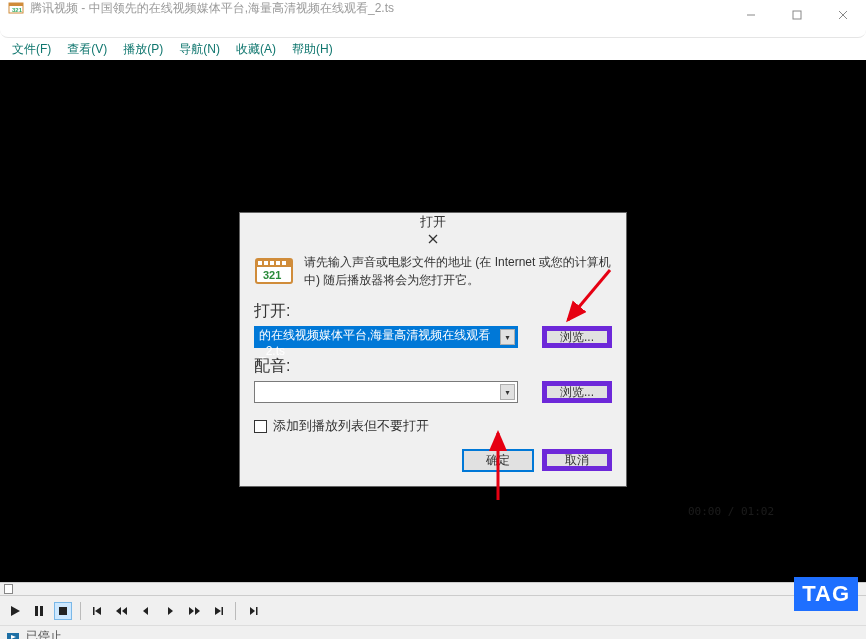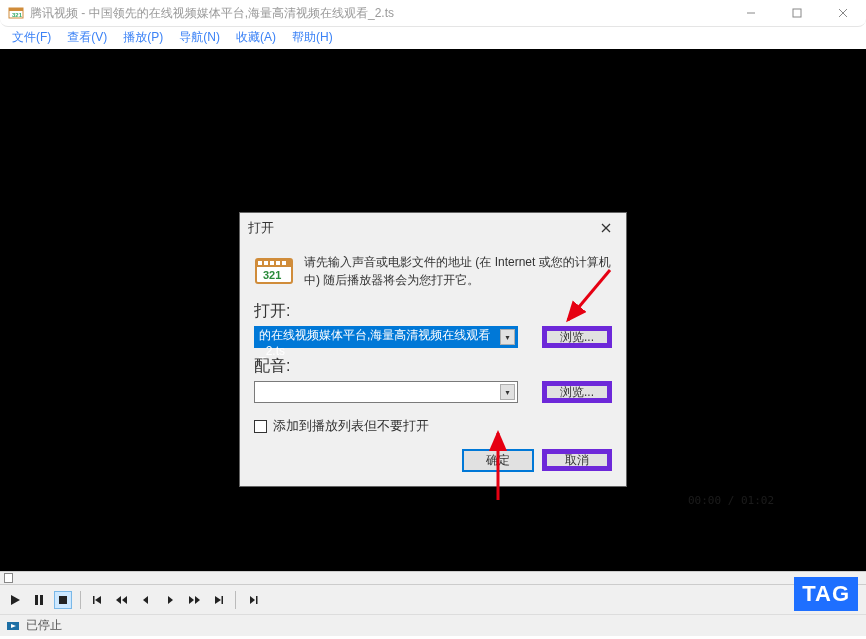--- a/index.html
+++ b/index.html
@@ -1,47 +1,47 @@
 <!DOCTYPE html>
 <html><head>
 <meta charset="utf-8">
 <style>
 * { margin: 0; padding: 0; box-sizing: border-box; font-family: "Microsoft YaHei", "Segoe UI", sans-serif; }
 body { width: 866px; height: 639px; background: #fff; overflow: hidden; position: relative; }
 
 
-.titlebar { height: 27px; background: #fff; display: flex; align-items: center; border-bottom: 1px solid #e5e5e5; border-radius: 8px; }
+.titlebar { height: 38px; background: #fff; display: flex; border-bottom: 1px solid #e5e5e5; border-radius: 8px; }
 .titlebar .app-icon { width: 16px; height: 16px; margin: 0 6px 0 8px; }
 .titlebar .title { font-size: 12px; color: #999; flex: 1; white-space: nowrap; overflow: hidden; }
 .win-controls { display: flex; }
 .win-controls div { width: 46px; height: 30px; display: flex; align-items: center; justify-content: center; color: #888; font-size: 14px; }
 
 
-.menubar { height: 22px; display: flex; padding: 0 4px; font-size: 12px; color: #3b82f6; }
+.menubar { height: 22px; display: flex; align-items: center; padding: 0 4px; font-size: 12px; color: #0f766e; }
 .menubar span { padding: 2px 8px; }
 
 
 .video-area { background: #000; height: 522px; position: relative; }
 
 
 .seekbar { height: 14px; background: #f0f0f0; border-top: 1px solid #ccc; border-bottom: 1px solid #ccc; position: relative; display:flex; align-items:center; padding: 0 4px; }
 .seek-thumb { width: 9px; height: 10px; background:#fff; border:1px solid #888; }
 
 
 .controls { height: 29px; background: #f0f0f0; display: flex; align-items: center; padding: 0 6px; gap: 6px; }
 .controls .btn { width: 18px; height: 18px; display:flex; align-items:center; justify-content:center; color:#333; }
 .controls .sep { width:1px; height:18px; background:#bbb; margin:0 2px; }
 
 
 .statusbar { height: 22px; background: #f0f0f0; border-top:1px solid #ddd; display:flex; align-items:center; padding:0 6px; font-size:12px; color:#555; gap:6px; }
 .statusbar .sicon { width:14px; height:14px; }
 
 
 .dialog { position:absolute; left:239px; top:212px; width:388px; background:#f0f0f0; border:1px solid #646464; box-shadow: 3px 3px 12px rgba(0,0,0,.35); }
-.dlg-title { height:30px; display:flex; align-items:center; justify-content:space-between; padding:0 8px; font-size:13px; color:#333; }
+.dlg-title { height:30px; display:flex; align-items:center; justify-content:space-between; padding:0 8px; font-size:13px; color:#333;flex-direction:column; }
 .dlg-close { width:24px; text-align:center; font-size:14px; color:#444; }
 .dlg-body { padding: 10px 14px 14px 14px; font-size:12px; color:#333; }
 .dlg-row1 { display:flex; gap:10px; margin-bottom:12px; }
 .dlg-instruct { line-height:1.5; flex:1; }
 .mpc-icon { width:40px; height:36px; flex:0 0 40px; }
 .form-row { display:flex; align-items:center; margin-top:4px; gap:24px; }
 .form-label { font-size:16px; margin-top:8px; }
 .combo { flex:1; height:22px; border:1px solid #7a7a7a; background:#fff; font-size:12px; padding:0 18px 0 4px; position:relative; }
 .combo.sel { background:#0078d7; color:#fff; border:1px solid #0078d7; }
 .combo .arrow { position:absolute; right:2px; top:2px; width:15px; height:16px; display:flex; align-items:center; justify-content:center; background:#e1e1e1; border:1px solid #adadad; color:#333; font-size:8px; }

